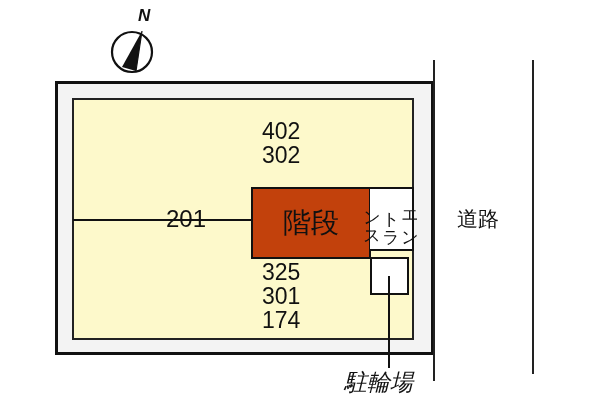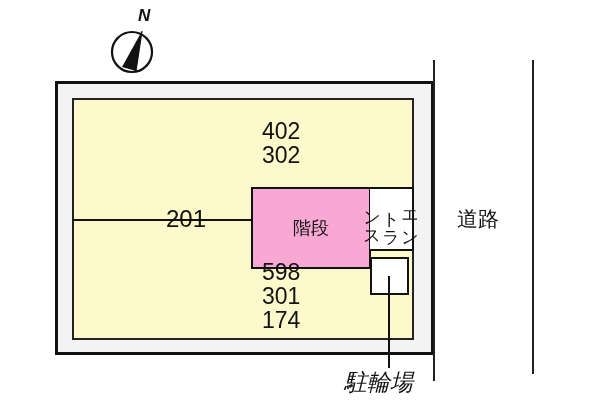--- a/index.html
+++ b/index.html
@@ -19,24 +19,24 @@
       left: 72px; top: 98px; width: 342px; height: 242px;
       box-sizing: border-box; border: 2px solid #222; background: #fdf9cb;
     }
     .divider-line { left: 73px; top: 219px; width: 178px; height: 2px; background: #111; }
     .unit-201 { left: 118px; top: 205px; font-size: 24px; line-height: 28px; margin-left: 48px; }
     .unit-stack { font-size: 23px; line-height: 24px; }
     .stack-top { left: 262px; top: 119px; }
     .stack-bottom { left: 262px; top: 260px; }
     .parking-label { left: 330px; top: 117px; font-size: 22px; line-height: 25px; text-align: center; width: 84px; }
     .stairs-box {
-      left: 251px; top: 187px; width: 120px; height: 82px;
-      box-sizing: border-box; border: 2px solid #111; background: #f9a8d4;
+      left: 251px; top: 187px; width: 120px; height: 72px;
+      box-sizing: border-box; border: 2px solid #111; background: #c2410c;
       display: flex; align-items: center; justify-content: center;
-      font-size: 18px;
+      font-size: 28px;
     }
     .entrance-box {
       left: 369px; top: 187px; width: 45px; height: 64px;
       box-sizing: border-box; border: 2px solid #111; border-left: 1px solid #111; background: #fff;
       font-size: 17px; line-height: 19px;
       writing-mode: vertical-rl; text-align: center;
       display: flex; align-items: center; justify-content: center;
       padding: 2px 0;
     }
     .bike-box {
@@ -77,21 +77,21 @@
 
 <div class="abs stairs-box">
   <span>階段</span>
 </div>
 
 <div class="abs entrance-box">
   <span>エントランス</span>
 </div>
 
 <div class="abs unit-stack stack-bottom">
-  <div>598</div>
+  <div>325</div>
   <div>301</div>
   <div>174</div>
 </div>
 
 <div class="abs bike-box"></div>
 <div class="abs bike-leader"></div>
 <div class="abs bike-label">駐輪場</div>
 
 <div class="abs road-line-left"></div>
 <div class="abs road-line-right"></div>

